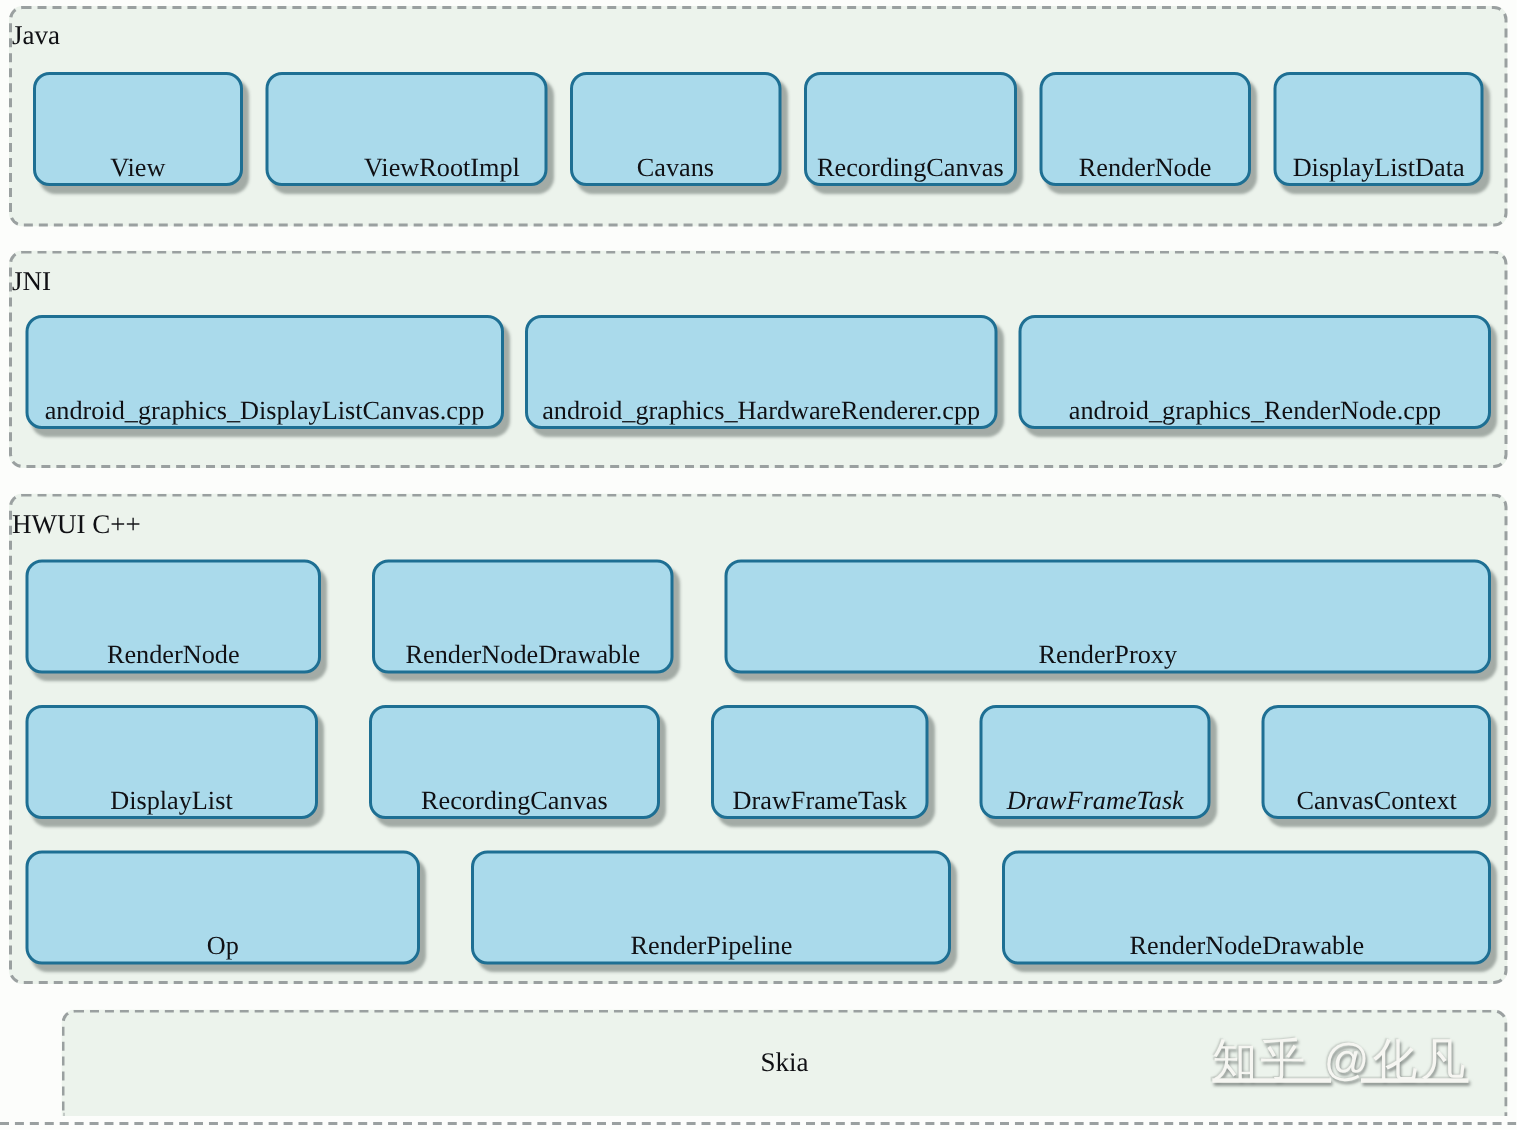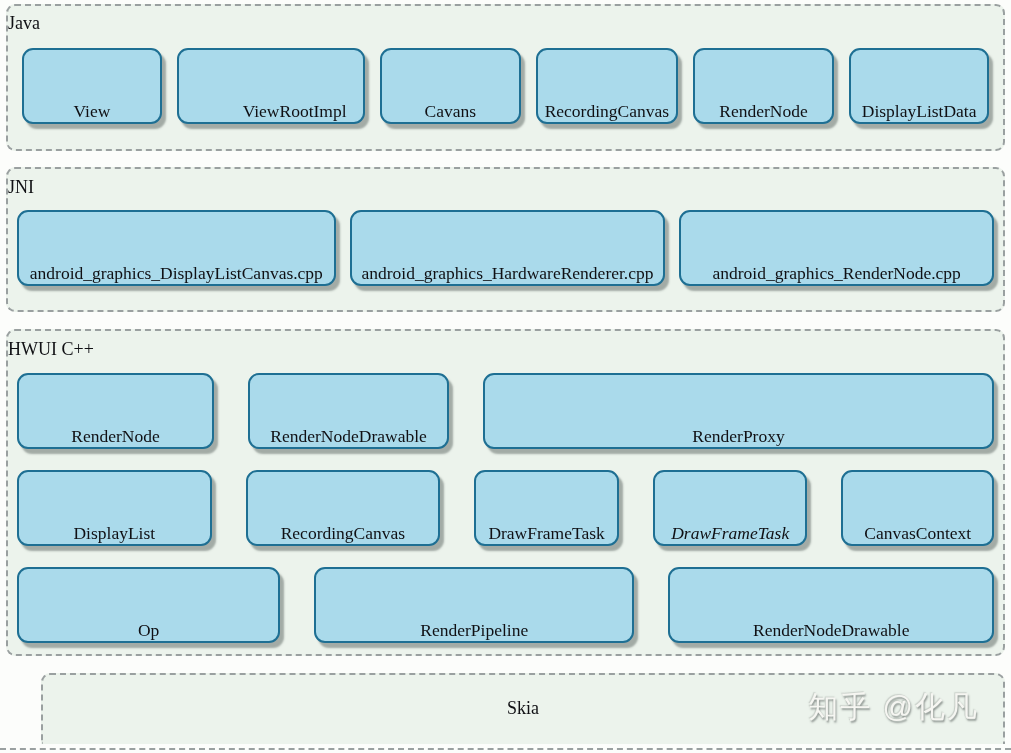--- a/index.html
+++ b/index.html
@@ -70,20 +70,21 @@
     right: 24px;
     top: 50%;
     transform: translateY(-54%);
     font-family: "Liberation Sans", "DejaVu Sans", sans-serif;
     font-size: 30px;
     letter-spacing: 2px;
     color: var(--watermark, #f6f6f2);
     text-shadow: 1px 2px 2px rgba(125, 132, 128, 0.85),
                  -1px -1px 1px rgba(170, 175, 170, 0.5);
     white-space: nowrap;
+    text-decoration: underline;
   }
   .bottom-line {
     position: absolute;
     left: 0;
     right: 0;
     bottom: 3px;
     border-top: 2px dashed var(--container-border, #9aa0a0);
   }
 </style>
 </head>

